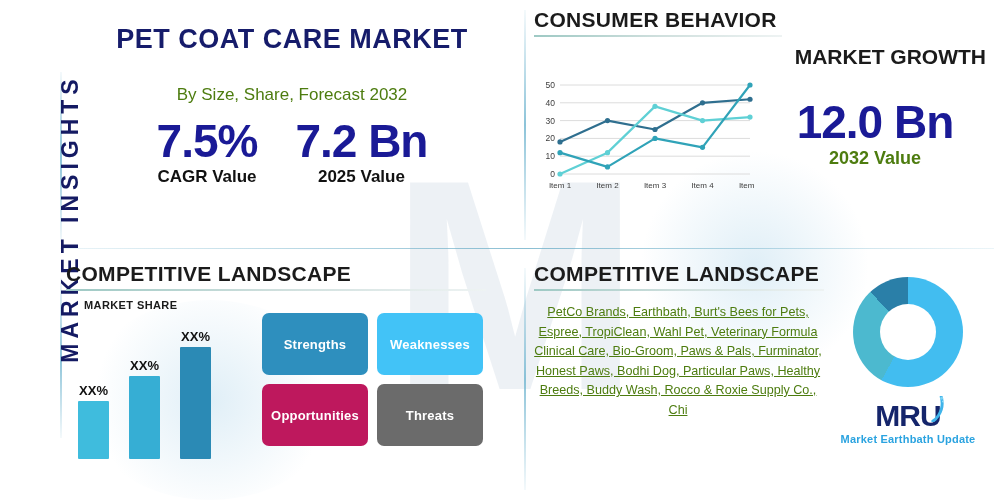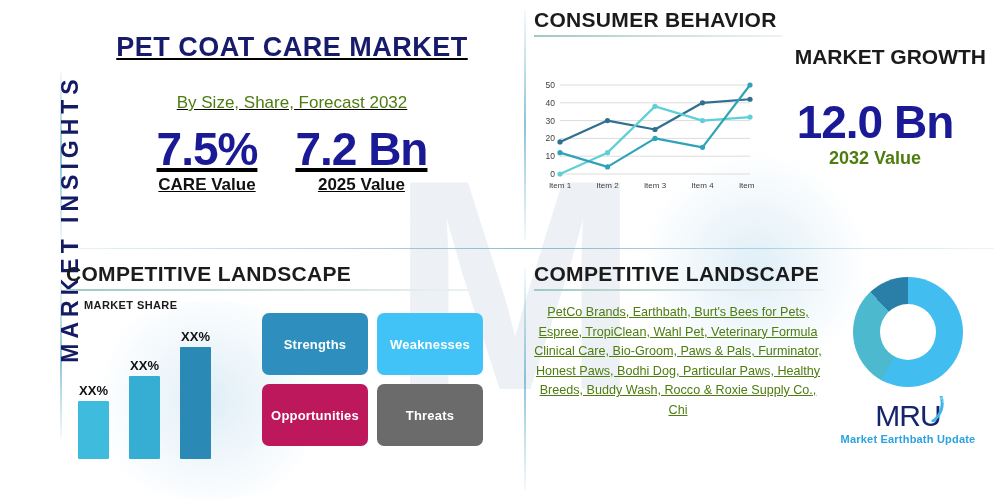--- a/index.html
+++ b/index.html
@@ -68,21 +68,21 @@
     letter-spacing:5px;
     color:#141a63;
     white-space:nowrap;
     z-index:3;
   }
 
   
   .panel{position:absolute;z-index:3;}
 
   
-  #q1{left:66px;top:20px;width:452px;height:238px;text-decoration:underline;}
+  #q1{left:66px;top:12px;width:452px;height:238px;}
   .main-title{
     text-align:center;
     font-size:27px;
     font-weight:bold;
     letter-spacing:0.5px;
     color:#161c6b;
     margin-top:12px;
     font-stretch:condensed;
   }
   .subtitle{
@@ -206,21 +206,21 @@
     width:110px;height:110px;border-radius:50%;
     position:relative;
   }
   .donut-hole{
     position:absolute;left:50%;top:50%;
     width:56px;height:56px;margin:-28px 0 0 -28px;
     background:#ffffff;border-radius:50%;
   }
   .logo{margin-top:14px;text-align:center;}
   .logo-mark{
-    font-size:30px;font-weight:normal;color:#15256b;
+    font-size:30px;font-weight:bold;color:#15256b;
     letter-spacing:-1px;line-height:1;position:relative;display:inline-block;
   }
   .logo-swoosh{
     position:absolute;right:-3px;top:-5px;
     width:13px;height:26px;
   }
   .logo-sub{
     font-size:11px;font-weight:bold;color:#2aa3e0;margin-top:2px;letter-spacing:0.2px;
   }
 </style>
@@ -240,21 +240,21 @@
   <div class="h-rail" style="left:60px;top:248px;width:934px;"></div>
 
   <div class="side-title">MARKET INSIGHTS</div>
 
   <div class="panel" id="q1">
     <div class="main-title">PET COAT CARE MARKET</div>
     <div class="subtitle">By Size, Share, Forecast 2032</div>
     <div class="kpi-row">
       <div class="kpi">
         <div class="kpi-value">7.5%</div>
-        <div class="kpi-label">CARE Value</div>
+        <div class="kpi-label">CAGR Value</div>
       </div>
       <div class="kpi">
         <div class="kpi-value">7.2 Bn</div>
         <div class="kpi-label">2025 Value</div>
       </div>
     </div>
   </div>
 
   <div class="panel" id="q2">
     <div style="width:248px;">

